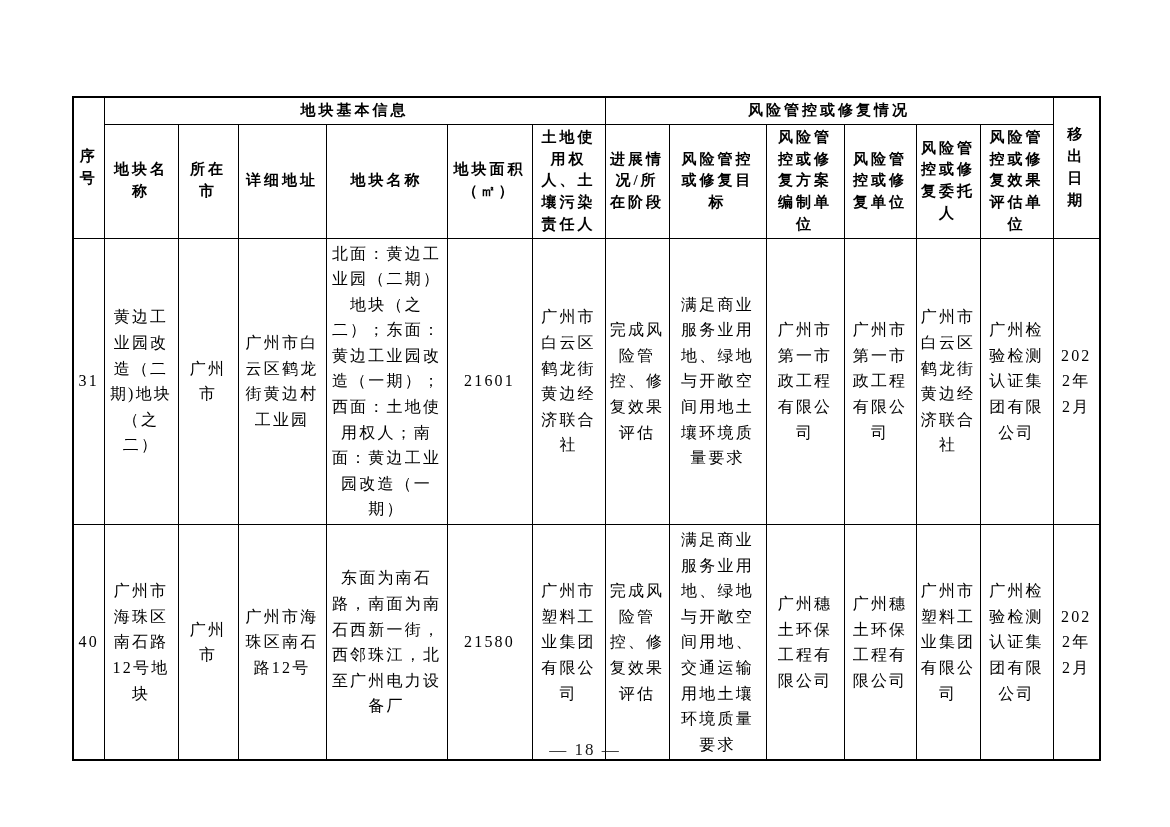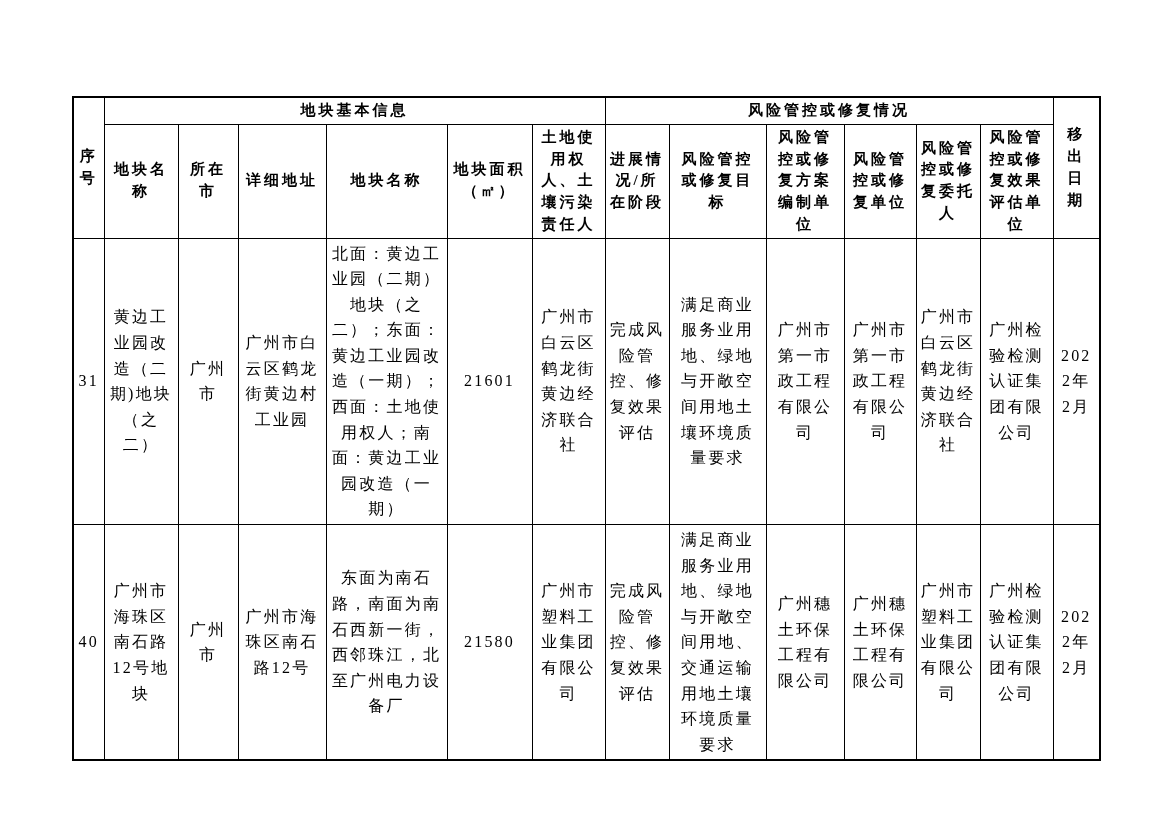--- a/index.html
+++ b/index.html
@@ -134,14 +134,17 @@
         <td>满足商业服务业用地、绿地与开敞空间用地、交通运输用地土壤环境质量要求</td>
         <td>广州穗土环保工程有限公司</td>
         <td>广州穗土环保工程有限公司</td>
         <td>广州市塑料工业集团有限公司</td>
         <td>广州检验检测认证集团有限公司</td>
         <td class="col-date-cell">2022年2月</td>
       </tr>
     </tbody>
   </table>
 
+  <div class="footer">
+    <span>— 18 —</span>
+  </div>
 
 </div>
 
 </body></html>

